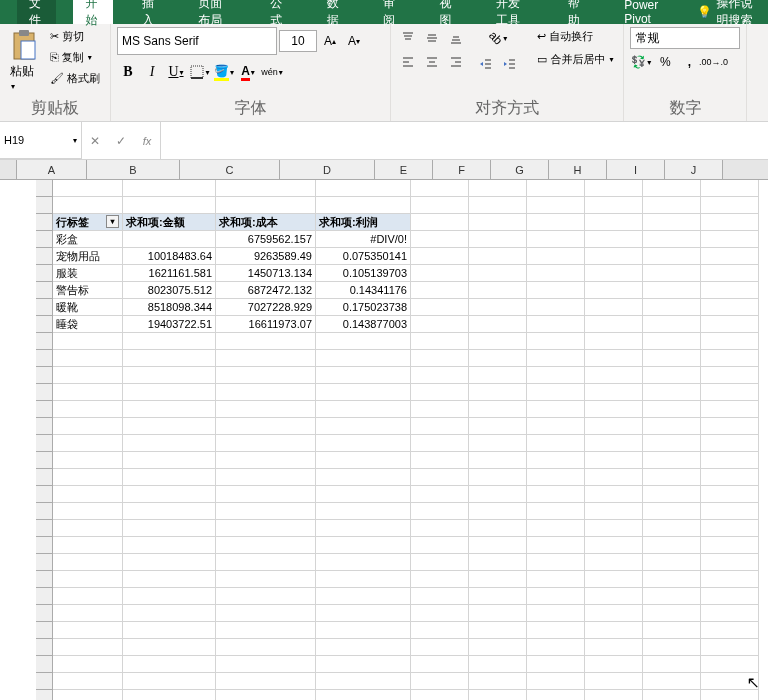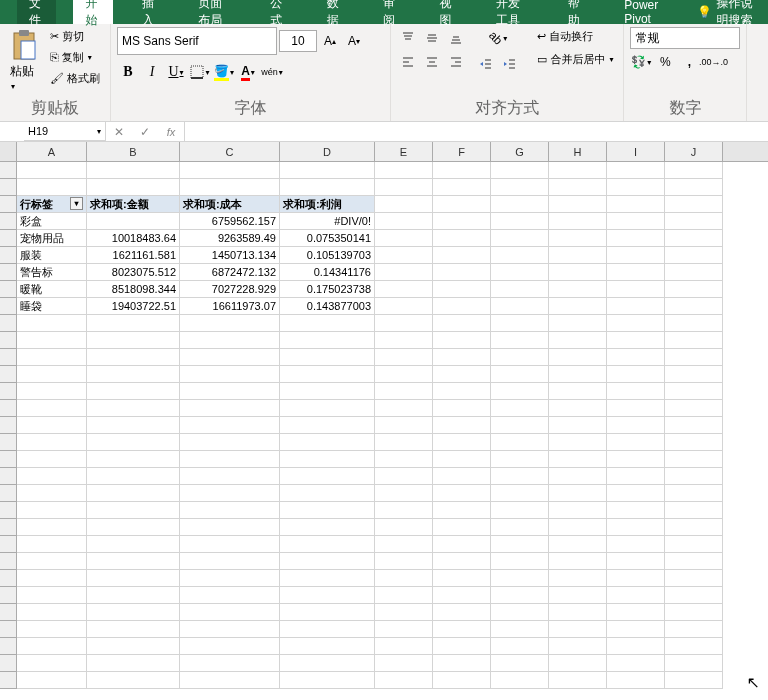--- a/index.html
+++ b/index.html
@@ -24,32 +24,32 @@
 .size-select { width: 38px; height: 22px; border: 1px solid #ababab; background: #fff; padding: 0 4px; text-align: center; font-size: 12px; }
 .btn-icon { width: 22px; height: 22px; display: inline-flex; align-items: center; justify-content: center; cursor: pointer; border: 1px solid transparent; }
 .bold { font-weight: bold; font-family: "Times New Roman"; font-size: 14px; }
 .italic { font-style: italic; font-family: "Times New Roman"; font-size: 14px; }
 .underline { text-decoration: underline; font-family: "Times New Roman"; font-size: 14px; }
 .dd-caret { font-size: 8px; margin-left: 1px; }
 
 .align-grid { display: grid; grid-template-columns: repeat(3, 22px); gap: 2px; }
 .number-select { width: 110px; height: 22px; border: 1px solid #ababab; background: #fff; padding: 0 4px; font-size: 12px; }
 
-.namebox-row { display: flex; height: 20px; border-bottom: 1px solid #d4d4d4; align-items: stretch; background: #fff; padding-left: 24px; }
+.namebox-row { display: flex; height: 38px; border-bottom: 1px solid #d4d4d4; align-items: stretch; background: #fff; }
 .namebox { width: 82px; border: 1px solid #d4d4d4; border-top: none; border-left: none; display: flex; align-items: center; padding: 0 4px; font-size: 11px; justify-content: space-between; }
 .fx-btns { display: flex; align-items: center; border-right: 1px solid #d4d4d4; }
 .fx-btn { width: 26px; height: 100%; display: flex; align-items: center; justify-content: center; color: #888; cursor: pointer; }
 .fx-label { font-style: italic; font-size: 11px; }
 .formula-bar { flex: 1; border: none; padding: 0 4px; }
 
 .sheet { position: relative; overflow: hidden; }
 .col-headers { display: flex; height: 20px; background: #e6e6e6; border-bottom: 1px solid #ababab; }
 .corner { width: 17px; background: #e6e6e6; border-right: 1px solid #ababab; }
 .col-h { border-right: 1px solid #ababab; text-align: center; font-size: 11px; color: #333; line-height: 20px; background: #efefef; }
-.row { display: flex; height: 17px; }
+.row { display: flex; height: 17px; padding-left: 36px; }
 .row-h { width: 17px; background: #efefef; border-right: 1px solid #ababab; border-bottom: 1px solid #ababab; font-size: 10px; text-align: center; line-height: 17px; color: #333; }
 .cell { border-right: 1px solid #d4d4d4; border-bottom: 1px solid #d4d4d4; font-size: 11px; padding: 1px 3px; line-height: 15px; overflow: hidden; white-space: nowrap; }
 .cA { width: 70px; } .cB { width: 93px; } .cC { width: 100px; } .cD { width: 95px; }
 .cE,.cF,.cG,.cH,.cI,.cJ { width: 58px; }
 .num { text-align: right; }
 .pivot-header { background: #dce6f1; font-weight: bold; }
 .pivot-total { background: #dce6f1; font-weight: bold; border-top: 1px solid #95b3d7; }
 .filter-btn { display: inline-flex; width: 13px; height: 13px; border: 1px solid #888; background: #f4f4f4; float: right; align-items: center; justify-content: center; font-size: 8px; }
 
 .cursor-arrow { position: absolute; right: 8px; bottom: 8px; font-size: 16px; pointer-events: none; }

